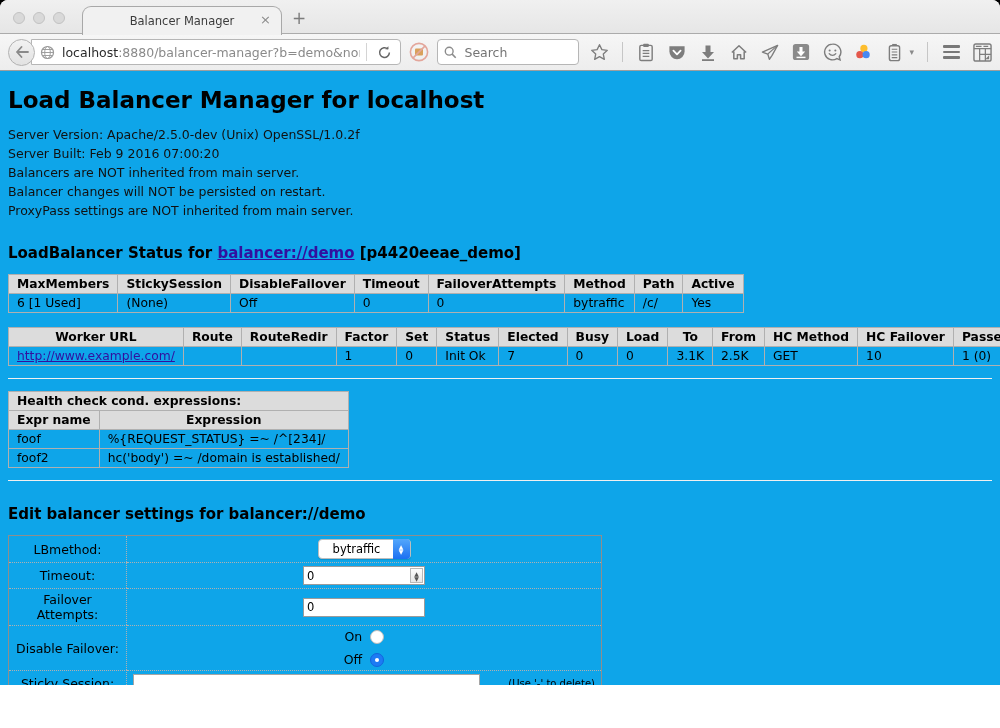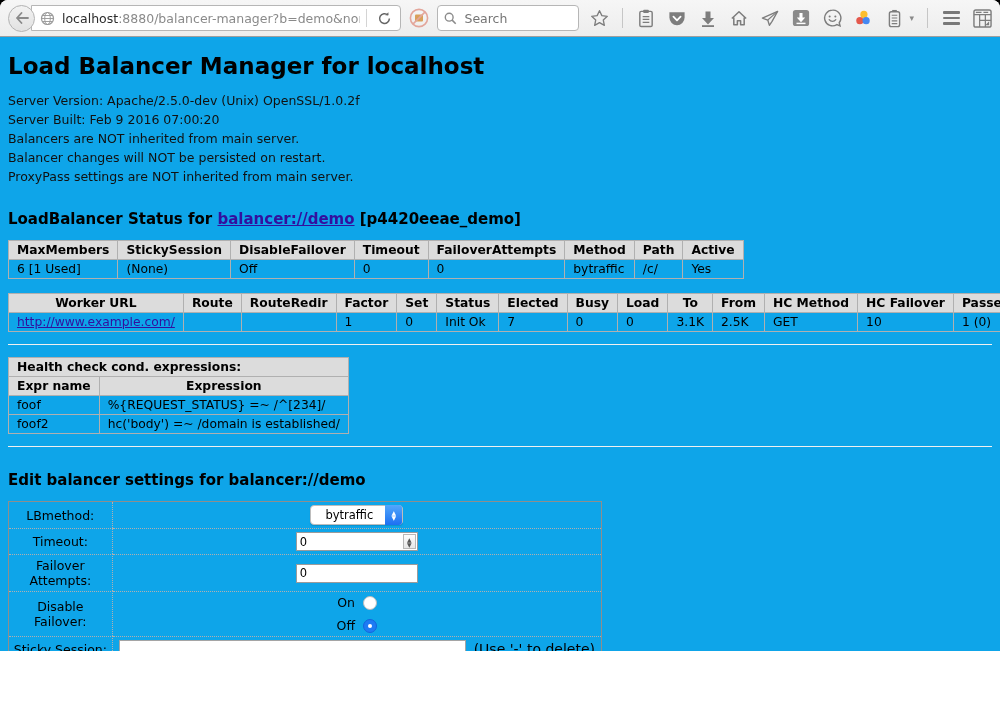--- a/index.html
+++ b/index.html
@@ -116,38 +116,50 @@
   .radio.on::after { content:""; position:absolute; left:4px; top:4px;
     width:4px; height:4px; border-radius:50%; background:#fff; }
   .radio-grid { display:inline-grid; grid-template-columns:auto auto;
     column-gap:7px; row-gap:3px; justify-items:end; align-items:center;
     font-size:12.5px;gap:8px; }
 
   .txtfield { height:18px; border:1px solid #a5a5a5; background:#fff;
     font-size:12px; padding:0 3px; font-family:"DejaVu Sans",sans-serif; }
   .sticky-row { display:flex; align-items:center; padding:0 2px; }
   .sticky-row .txtfield { width:347px; margin-right:8px; }
-  .hint { font-size:14px; white-space:nowrap; margin-left:auto; }
+  .hint { font-size:10px; white-space:nowrap; margin-left:auto; }
   .addw-row { display:flex; align-items:center; }
   .addw-row .txtfield { width:181px; margin-left:80px; }
   .confirm { margin-left:27px; font-size:12.5px; display:flex;
     align-items:center; gap:10px; }
   .checkbox { width:13px; height:13px; border:1px solid #b9b9b9; border-radius:3px;
     background:#fff; display:inline-block; }
   .btn { display:inline-block; padding:2px 13px 3px;
     background:linear-gradient(#ffffff,#f1f1f1); border:1px solid #b3b3b3;
     border-radius:4px; font-size:12px; box-shadow:0 1px 1px rgba(0,0,0,.1); }
 
   svg.ic { display:block; }
 </style>
 </head>
 <body>
 
 <div class="window">
 
+  <div class="tabbar">
+    <div class="traffic">
+      <span></span>
+      <span></span>
+      <span></span>
+    </div>
+    <div class="tab">
+      <span class="tab-title">Balancer Manager</span>
+      <span class="tab-close">×</span>
+    </div>
+    <span class="newtab">+</span>
+  </div>
 
   <div class="toolbar">
     <div class="backbtn">
       <svg class="ic" width="14" height="12" viewBox="0 0 14 12">
           <path d="M6.5 1 2 6l4.5 5M2 6h11" stroke="#8a8a8a" stroke-width="1.8" fill="none" stroke-linecap="round" stroke-linejoin="round"></path>
         </svg>
     </div>
     <div class="urlbar">
       <svg class="ic" width="15" height="15" viewBox="0 0 16 16" style="margin-right:7px;flex:0 0 auto">
           <circle cx="8" cy="8" r="6.4" fill="none" stroke="#9a9a9a" stroke-width="1.3"></circle>

